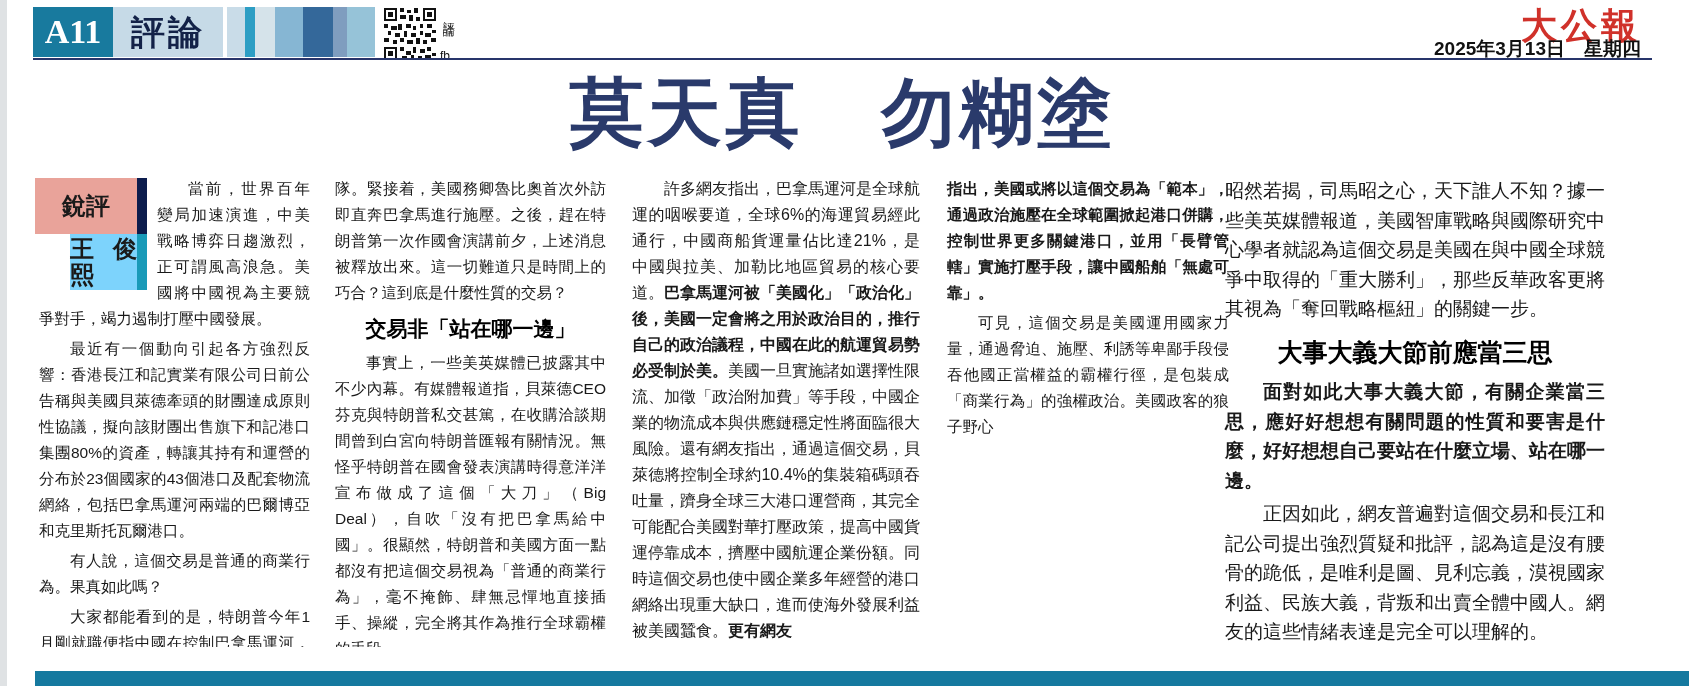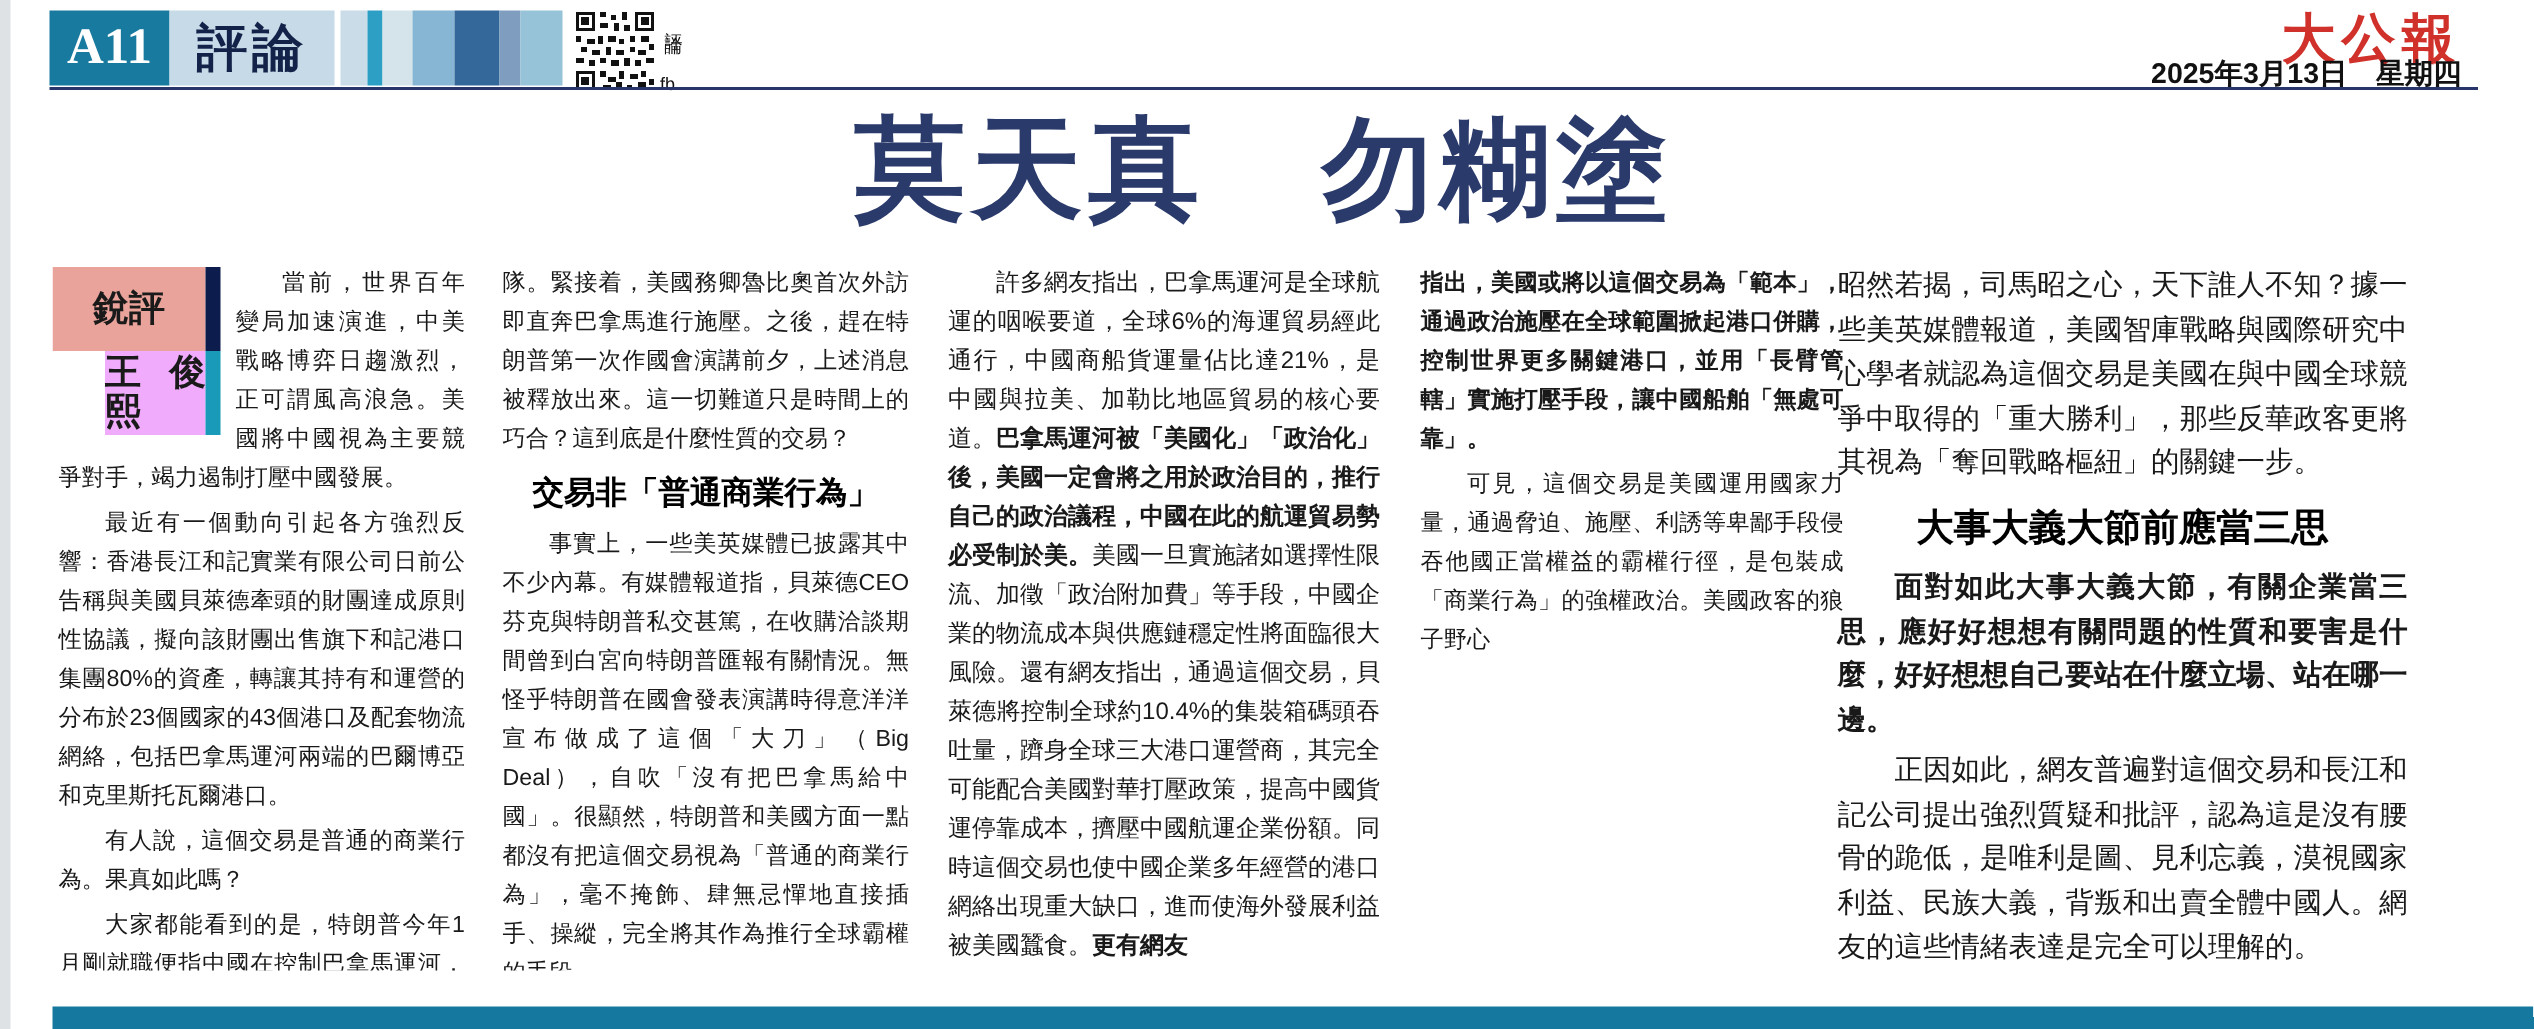--- a/index.html
+++ b/index.html
@@ -41,21 +41,21 @@
   .bold{font-weight:700;}
   .subhead{margin:10px 0 8px;text-align:center;font-size:21px;font-weight:700;color:#000;}
   .col-5 .subhead{font-size:25px;margin:14px 0 10px;}
 
   
   .author-box{float:left;width:112px;height:112px;margin:6px 10px 4px 0;}
   .author-row{height:56px;display:flex;}
   .author-cell{flex:1;display:flex;align-items:center;justify-content:center;
         font-size:24px;font-weight:700;color:#1a1a1a;}
   .row-salmon .author-cell{background:#e9a39a;}
-  .row-pale .author-cell{background:#f0abfc;margin-left:35px;}
+  .row-pale .author-cell{background:#7dd3fc;margin-left:35px;}
   .bar{width:10px;height:100%;}
   .bar-navy{background:#0c1c4d;}
   .bar-teal{background:#199ab8;}
 
   
   .footer-bar{position:absolute;left:35px;right:0;top:671px;height:15px;background:#15799f;}
 </style>
 </head>
 <body>
 
@@ -149,21 +149,21 @@
         <span class="bar bar-teal"></span>
       </div>
     </aside>
   <p class="para indent"><span>當前，世界百年變局加速演進，中美戰略博弈日趨激烈，正可謂風高浪急。美國將中國視為主要競爭對手，竭力遏制打壓中國發展。</span></p>
       <p class="para indent"><span>最近有一個動向引起各方強烈反響：香港長江和記實業有限公司日前公告稱與美國貝萊德牽頭的財團達成原則性協議，擬向該財團出售旗下和記港口集團80%的資產，轉讓其持有和運營的分布於23個國家的43個港口及配套物流網絡，包括巴拿馬運河兩端的巴爾博亞和克里斯托瓦爾港口。</span></p>
       <p class="para indent"><span>有人說，這個交易是普通的商業行為。果真如此嗎？</span></p>
       <p class="para indent"><span>大家都能看到的是，特朗普今年1月剛就職便指中國在控制巴拿馬運河，高調宣稱美國要「收回」來，必要時不惜動用軍</span></p>
     </section>
   <section class="col col-2">
       <p class="para"><span>隊。緊接着，美國務卿魯比奧首次外訪即直奔巴拿馬進行施壓。之後，趕在特朗普第一次作國會演講前夕，上述消息被釋放出來。這一切難道只是時間上的巧合？這到底是什麼性質的交易？</span></p>
-      <h3 class="subhead">交易非「普通商業行為」</h3>
+      <h3 class="subhead">交易非「站在哪一邊」</h3>
       <p class="para indent"><span>事實上，一些美英媒體已披露其中不少內幕。有媒體報道指，貝萊德CEO芬克與特朗普私交甚篤，在收購洽談期間曾到白宮向特朗普匯報有關情況。無怪乎特朗普在國會發表演講時得意洋洋宣布做成了這個「大刀」（Big Deal），自吹「沒有把巴拿馬給中國」。很顯然，特朗普和美國方面一點都沒有把這個交易視為「普通的商業行為」，毫不掩飾、肆無忌憚地直接插手、操縱，完全將其作為推行全球霸權的手段。</span></p>
     </section>
   <section class="col col-3">
       <p class="para indent"><span>許多網友指出，巴拿馬運河是全球航運的咽喉要道，全球6%的海運貿易經此通行，中國商船貨運量佔比達21%，是中國與拉美、加勒比地區貿易的核心要道。</span><span class="bold">巴拿馬運河被「美國化」「政治化」後，美國一定會將之用於政治目的，推行自己的政治議程，中國在此的航運貿易勢必受制於美。</span><span>美國一旦實施諸如選擇性限流、加徵「政治附加費」等手段，中國企業的物流成本與供應鏈穩定性將面臨很大風險。還有網友指出，通過這個交易，貝萊德將控制全球約10.4%的集裝箱碼頭吞吐量，躋身全球三大港口運營商，其完全可能配合美國對華打壓政策，提高中國貨運停靠成本，擠壓中國航運企業份額。同時這個交易也使中國企業多年經營的港口網絡出現重大缺口，進而使海外發展利益被美國蠶食。</span><span class="bold">更有網友</span></p>
     </section>
   <section class="col col-4">
       <p class="para"><span class="bold">指出，美國或將以這個交易為「範本」，通過政治施壓在全球範圍掀起港口併購，控制世界更多關鍵港口，並用「長臂管轄」實施打壓手段，讓中國船舶「無處可靠」。</span></p>
       <p class="para indent"><span>可見，這個交易是美國運用國家力量，通過脅迫、施壓、利誘等卑鄙手段侵吞他國正當權益的霸權行徑，是包裝成「商業行為」的強權政治。美國政客的狼子野心</span></p>
     </section>
   <section class="col col-5">

